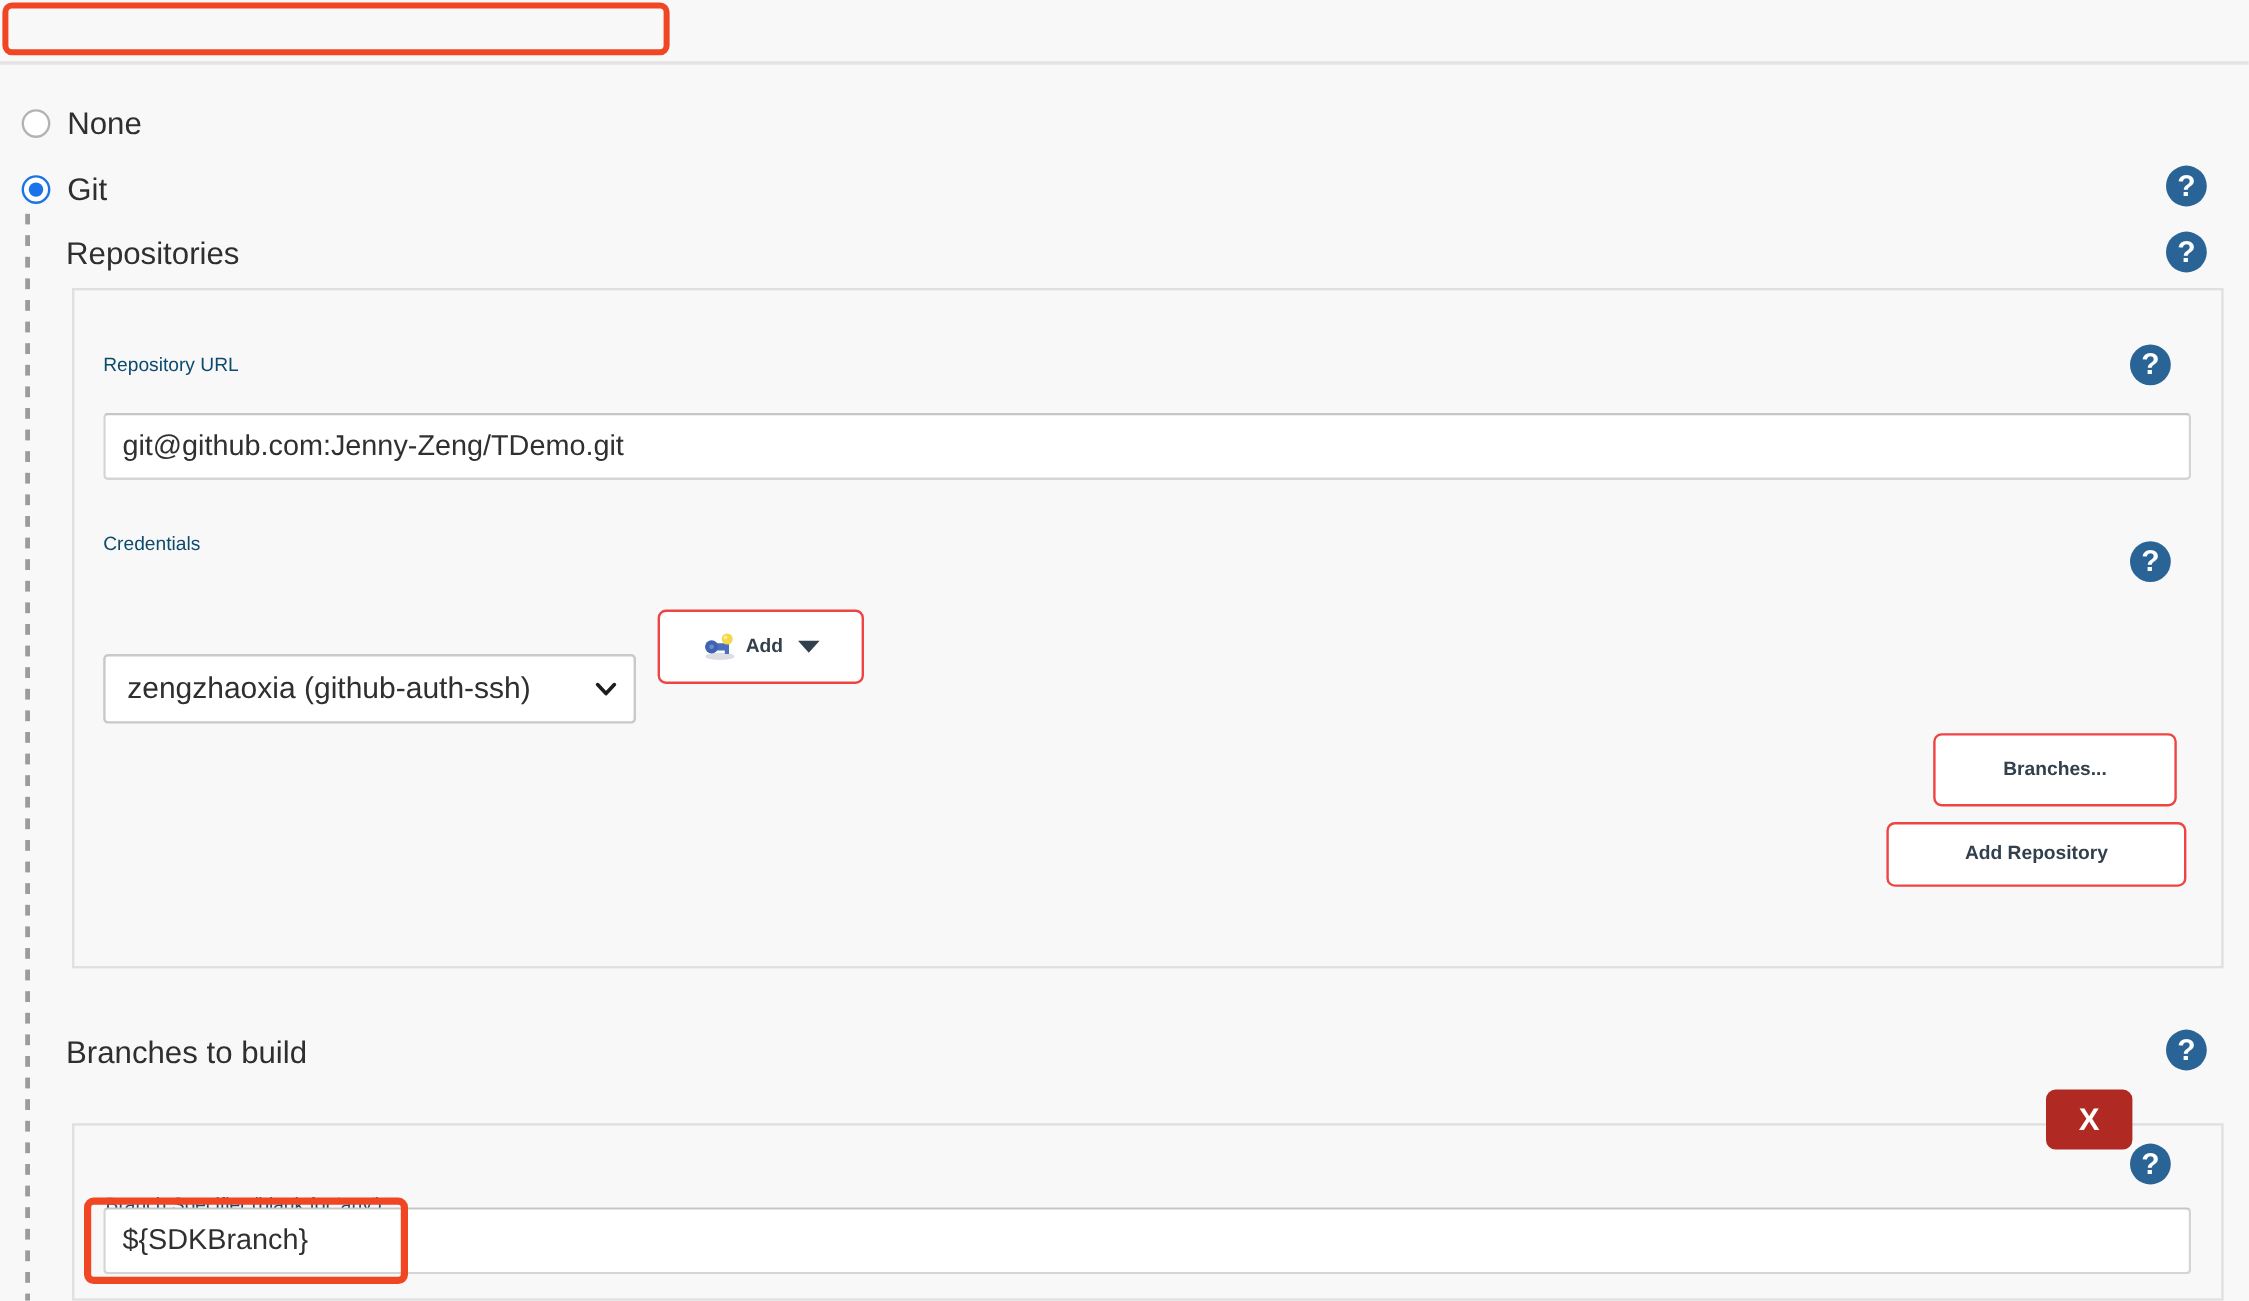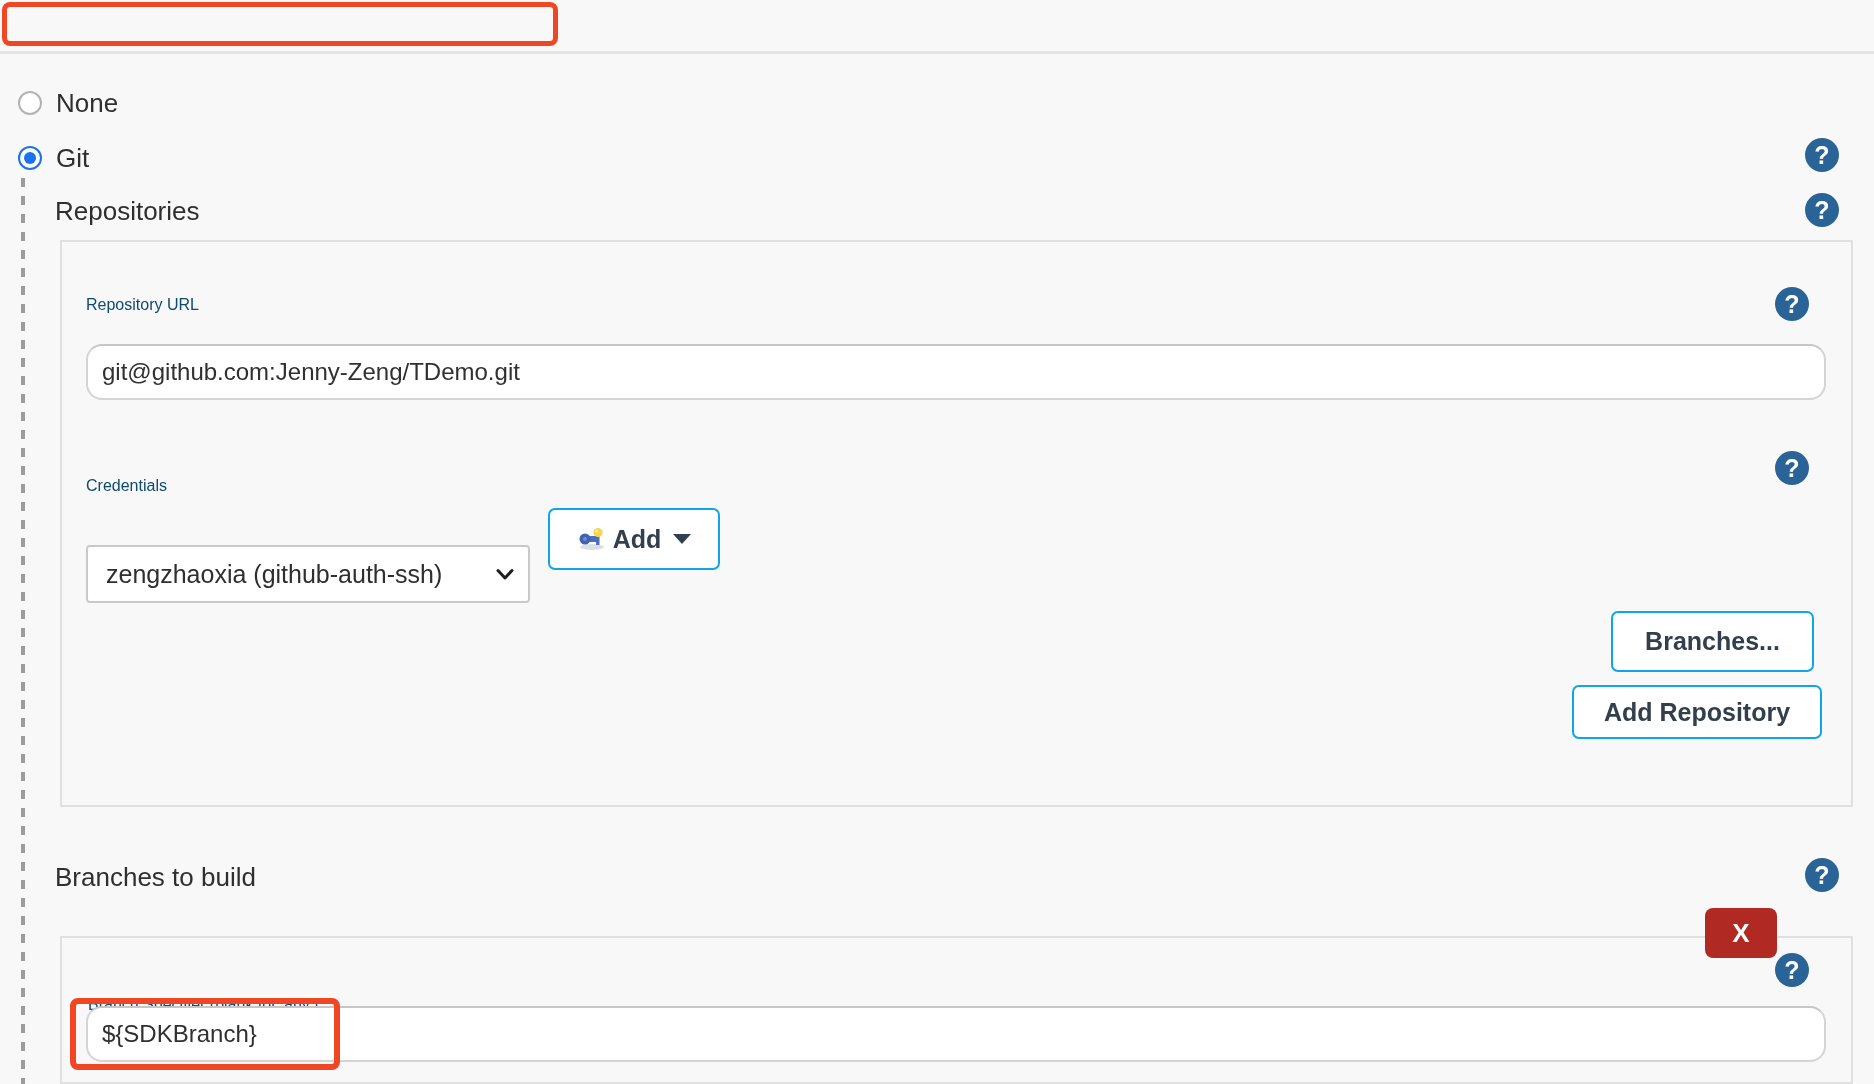--- a/index.html
+++ b/index.html
@@ -125,21 +125,21 @@
     line-height: 29px;
     white-space: nowrap;
   }
 
   
   .text-input {
     position: absolute;
     box-sizing: border-box;
     border: 2px solid #d4d4d4;
     border-top-color: #c6c6c6;
-    border-radius: 16px;
+    border-radius: 4px;
     background: #ffffff;
     font-family: "Liberation Sans", sans-serif;
     font-size: 24px;
     color: #303030;
     padding: 0 14px;
     line-height: 52px;
     outline: none;
   }
 
   
@@ -165,27 +165,27 @@
     height: 22px;
     flex: 0 0 auto;
     margin-left: 6px;
   }
 
   
   .btn {
     position: absolute;
     box-sizing: border-box;
     background: #ffffff;
-    border: 2px solid #0ea5e9;
+    border: 2px solid #ef4444;
     border-radius: 7px;
     display: flex;
     align-items: center;
     justify-content: center;
     gap: 6px;
-    font-size: 25px;
+    font-size: 16px;
     font-weight: bold;
     color: #32404d;
     cursor: pointer;
     white-space: nowrap;
   }
   .btn-caret {
     width: 0;
     height: 0;
     border-left: 9px solid transparent;
     border-right: 9px solid transparent;
@@ -264,21 +264,21 @@
 <div class="help-icon" style="left:1805px; top:193px;">?</div>
 
 <div class="panel" style="left:60px; top:240px; width:1793px; height:567px;"></div>
 
 <div class="field-label" style="left:86px; top:290px;">Repository URL</div>
 
 <div class="help-icon" style="left:1775px; top:287px;">?</div>
 
 <input class="text-input" style="left: 86px; top: 344px; width: 1740px; height: 56px;" value="git@github.com:Jenny-Zeng/TDemo.git">
 
-<div class="field-label" style="left:86px; top:471px;">Credentials</div>
+<div class="field-label" style="left:86px; top:439px;">Credentials</div>
 
 <div class="help-icon" style="left:1775px; top:451px;">?</div>
 
 <div class="select-wrap" style="left:86px; top:512px; width:444px; height:58px;">
   <span class="select-value">zengzhaoxia (github-auth-ssh)</span>
   <span class="chevron-down">
     <svg viewBox="0 0 22 22" width="22" height="22" aria-hidden="true">
       <path d="M4 7.5 L11 15 L18 7.5" fill="none" stroke="#1d1d1d" stroke-width="3" stroke-linecap="round" stroke-linejoin="round"></path>
     </svg>
   </span>

